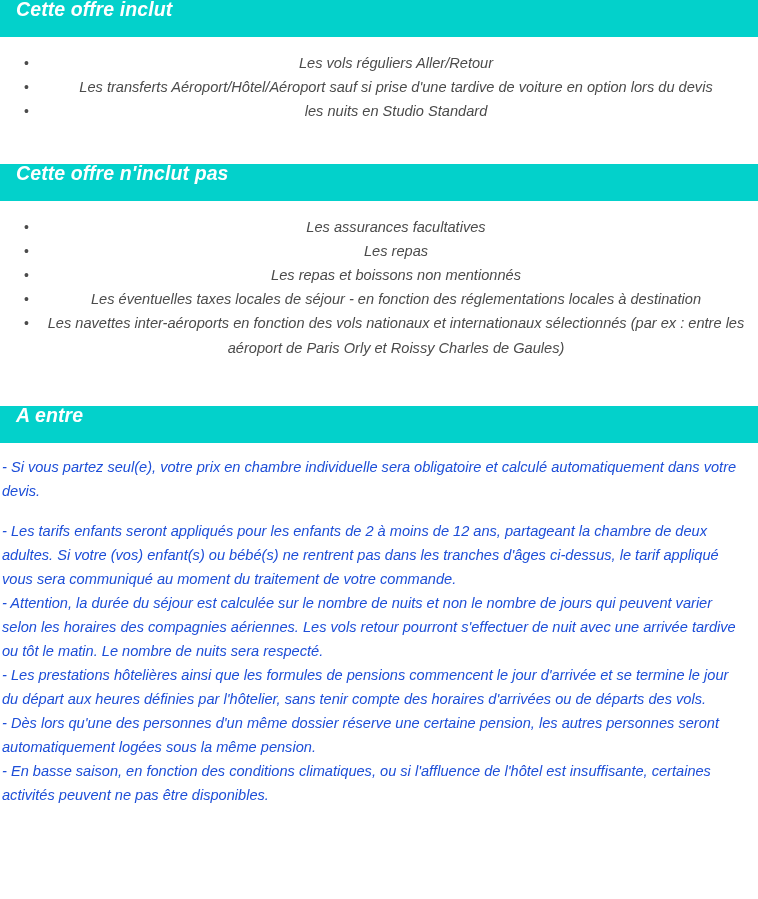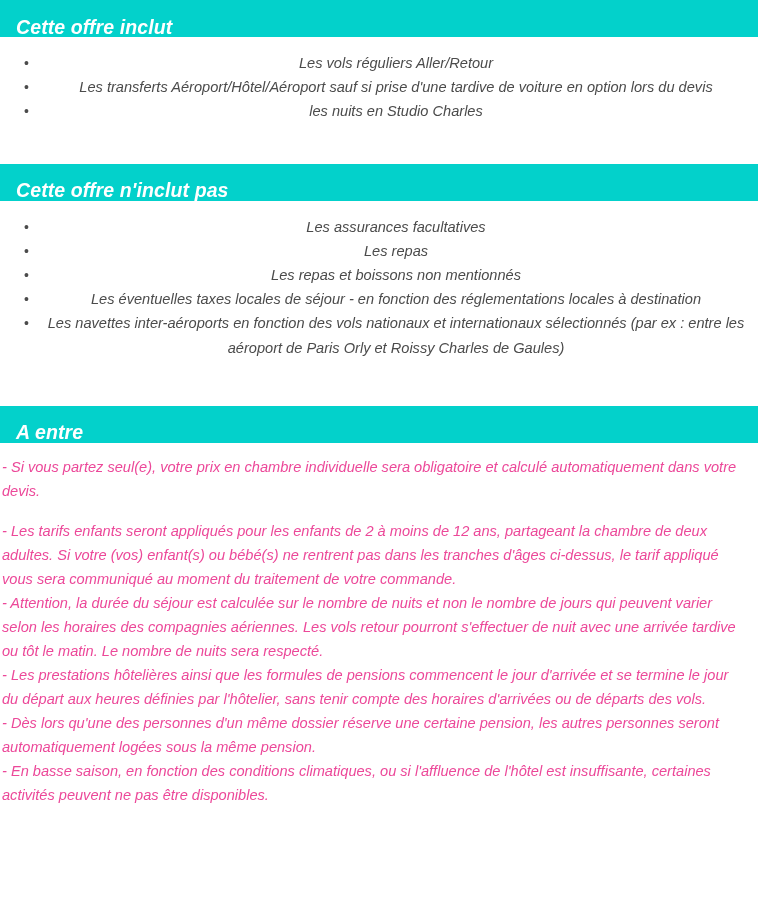--- a/index.html
+++ b/index.html
@@ -20,21 +20,21 @@
     width: 758px;
     position: relative;
     overflow: hidden;
   }
 
   
   .section-header {
     background: #03d1cb;
     height: 37px;
     display: flex;
-    align-items: flex-end;
+    align-items: flex-start;
     padding: 0 0 0 16px;
     box-sizing: border-box;
   }
   .section-header .section-title {
     color: #ffffff;
     font-style: italic;
     font-weight: bold;
     font-size: 19.5px;
     letter-spacing: 0.1px;
     line-height: 1;
@@ -70,21 +70,21 @@
 
   
   .notes {
     padding: 12px 10px 0 2px;
   }
   .notes p {
     margin: 0;
     font-style: italic;
     font-size: 14.6px;
     line-height: 24px;
-    color: #ec4899;
+    color: #1d4ed8;
   }
   .notes p.gap-after {
     margin-bottom: 16px;
   }
 
   
   .spacer-1 { height: 40px; }
   .spacer-2 { height: 46px; }
   .tail { height: 10px; }
 </style>
@@ -93,21 +93,21 @@
 
 <div class="page">
 
   <div class="section">
     <div class="section-header">
       <span class="section-title">Cette offre inclut</span>
     </div>
     <ul class="bullet-list">
       <li>Les vols réguliers Aller/Retour</li>
       <li>Les transferts Aéroport/Hôtel/Aéroport sauf si prise d'une tardive de voiture en option lors du devis</li>
-      <li>les nuits en Studio Charles</li>
+      <li>les nuits en Studio Standard</li>
     </ul>
   </div>
 
   <div class="spacer-1"></div>
 
   <div class="section">
     <div class="section-header">
       <span class="section-title">Cette offre n'inclut pas</span>
     </div>
     <ul class="bullet-list">

